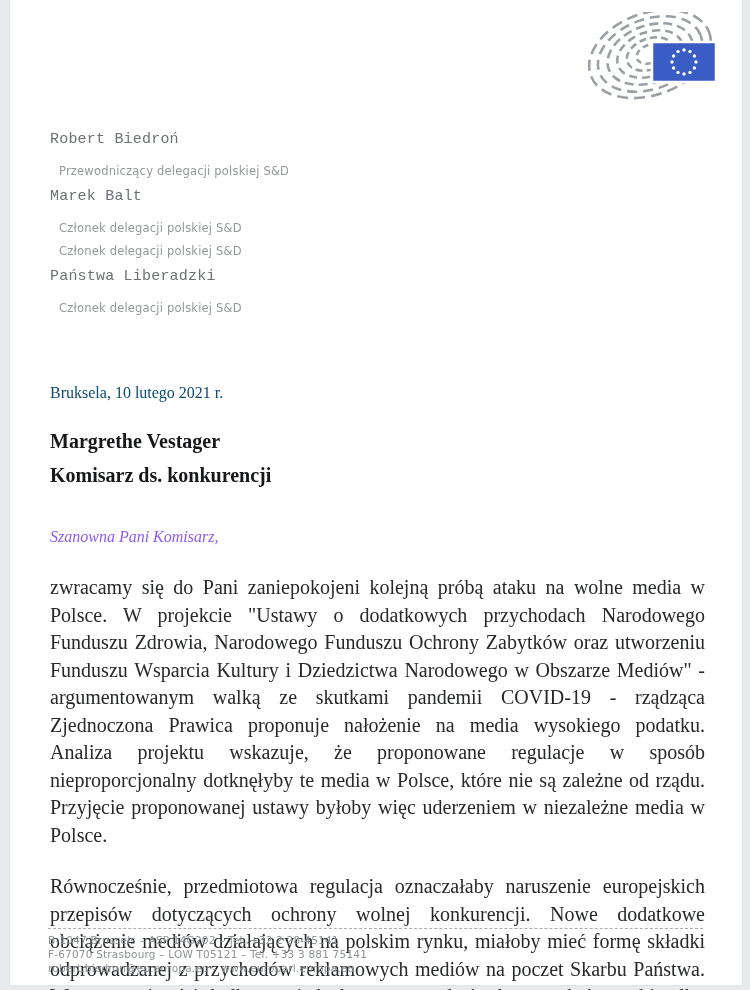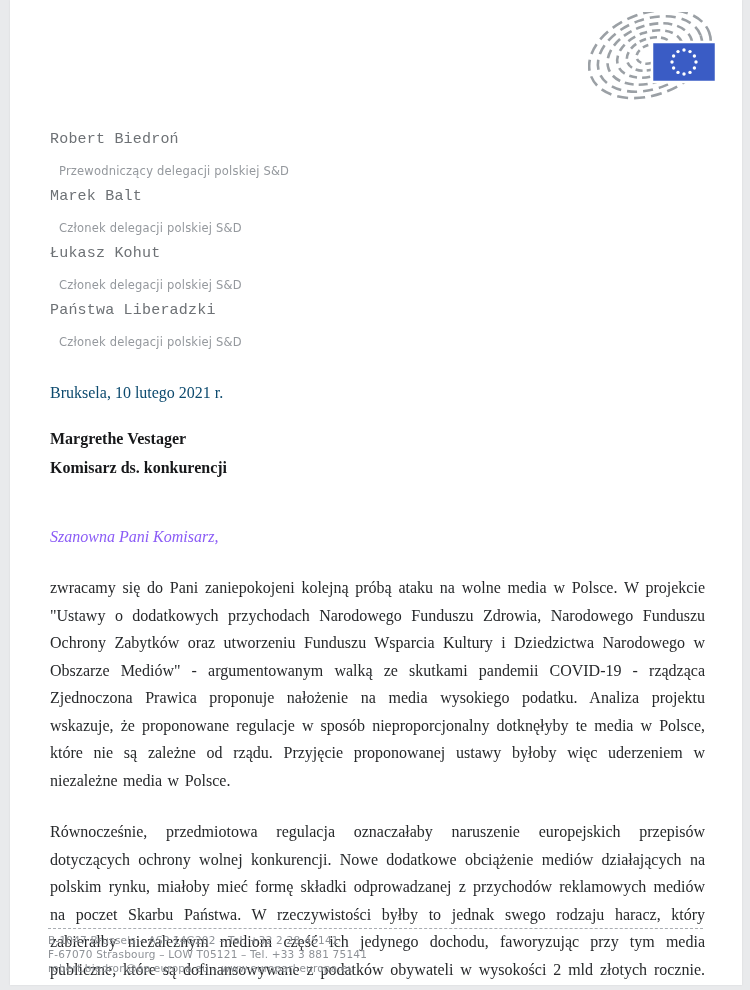--- a/index.html
+++ b/index.html
@@ -36,32 +36,32 @@
   }
 
   
   .date-line {
     left: 50px; top: 384px; width: 655px;
     font-size: 16px; color: #0c4a6e;
   }
   .addressee { left: 50px; top: 430px; width: 500px; }
   .addressee p {
     margin: 0 0 11px 0;
-    font-size: 16px; font-weight: bold; color: #17181a;
+    font-size: 20px; font-weight: bold; color: #17181a;
   }
   .salutation {
     left: 50px; top: 528px; width: 500px;
     font-style: italic; font-size: 16px; color: #8b5cf6;
   }
 
   
   .letter-body { left: 50px; top: 574px; width: 655px; }
   .letter-body p {
     margin: 0 0 24px 0;
-    font-size: 16px; line-height: 27.5px;
+    font-size: 20px; line-height: 27.5px;
     color: #26282a;
     text-align: justify;
     word-spacing: 1.5px;
   }
 
   
   .letter-footer {
     left: 48px; top: 928px; width: 655px;
     border-top: 1px dashed #a9adb2;
     padding-top: 4px;
@@ -105,21 +105,20 @@
       </g>
     </g>
   </svg>
 </div>
 
 <div class="abs signatories">
   <p class="sig-name">Robert Biedroń</p>
   <p class="sig-role">Przewodniczący delegacji polskiej S&amp;D</p>
   <p class="sig-name">Marek Balt</p>
   <p class="sig-role">Członek delegacji polskiej S&amp;D</p>
-  <p class="sig-name">Łukasz Kohut</p>
   <p class="sig-role">Członek delegacji polskiej S&amp;D</p>
   <p class="sig-name">Państwa Liberadzki</p>
   <p class="sig-role">Członek delegacji polskiej S&amp;D</p>
 </div>
 
 <div class="abs date-line">Bruksela, 10 lutego 2021 r.</div>
 
 <div class="abs addressee">
   <p>Margrethe Vestager</p>
   <p>Komisarz ds. konkurencji</p>

